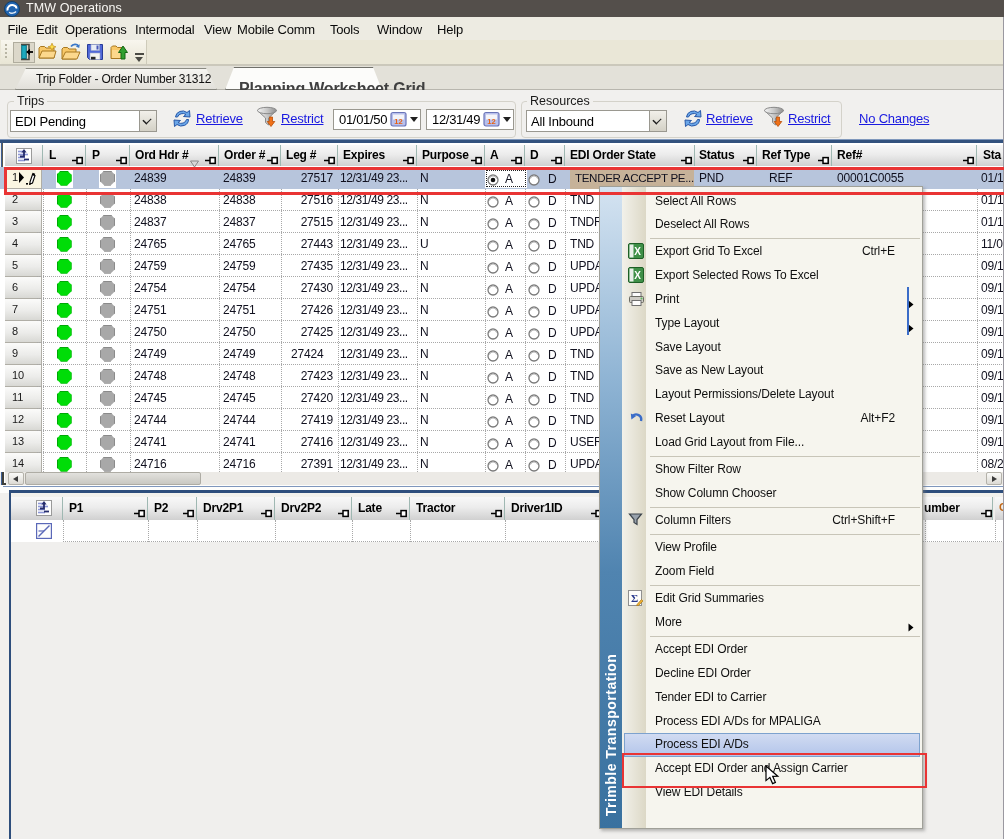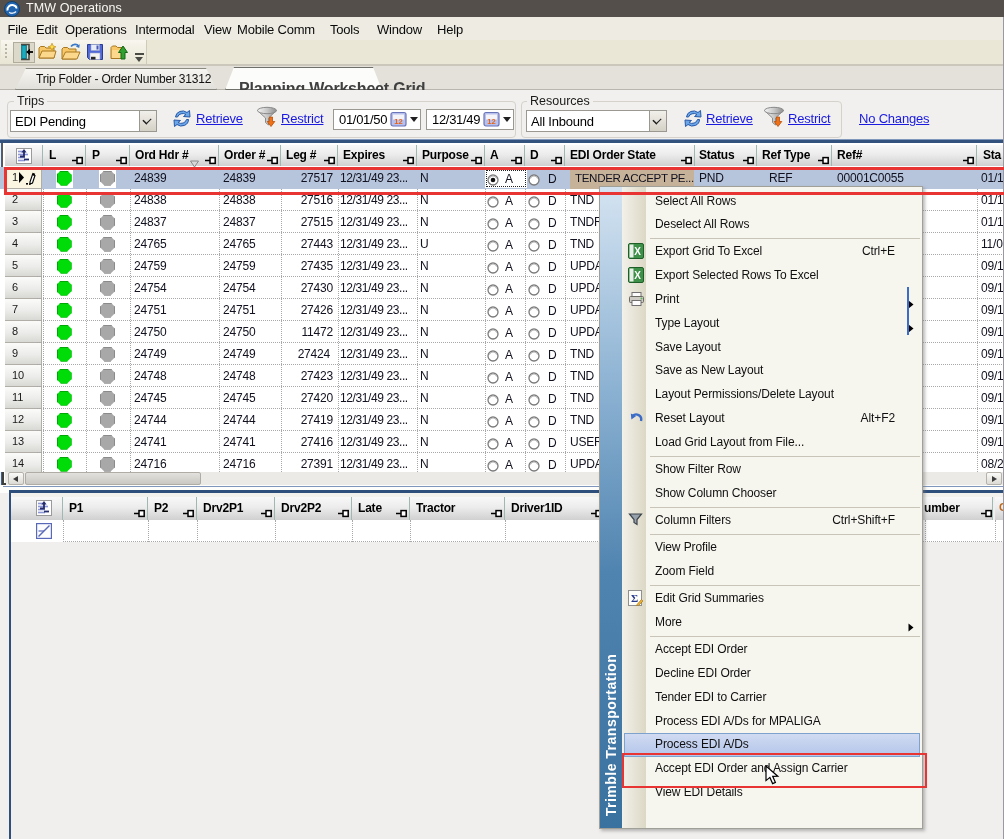--- a/index.html
+++ b/index.html
@@ -424,21 +424,21 @@
 <div class="dtxt" style="left:570px;top:4px">UPDATE</div>
 <div class="dtxt" style="left:981px;top:4px">09/16</div>
 <div class="rowline"></div>
 </div>
 <div class="abs" style="left:0;top:154px;width:1004px;height:22px;background:#fff">
 <div class="numcell" style="top:0;height:22px;padding:4px 0 0 7px">8</div>
 <div class="oct" style="left:56.5px;top:3.5px;background:#00dc08;box-shadow:inset 0 0 0 1px #00a806"></div>
 <div class="oct" style="left:100px;top:3.5px;background:#a8a8a8;box-shadow:inset 0 0 0 1px #8a8a8a"></div>
 <div class="dtxt" style="left:134px;top:4px">24750</div>
 <div class="dtxt" style="left:223px;top:4px">24750</div>
-<div class="dtxt" style="left:281px;top:4px;width:52px;text-align:right">11472</div>
+<div class="dtxt" style="left:281px;top:4px;width:52px;text-align:right">27425</div>
 <div class="dtxt" style="left:340px;top:4px;letter-spacing:-0.4px">12/31/49 23...</div>
 <div class="dtxt" style="left:420px;top:4px">N</div>
 <div class="abs" style="left:487px;top:5px"><svg width="12" height="12" viewBox="0 0 12 12">
               <circle cx="6" cy="6" r="5" fill="#fff" stroke="#7a7a7a" stroke-width="1.3"></circle>
               <path d="M2.2 4.4 A4.2 4.2 0 0 1 9.8 4.4" fill="none" stroke="#b4b4b4" stroke-width="1.1"></path>
             </svg></div>
 <div class="dtxt" style="left:505px;top:4.5px">A</div>
 <div class="abs" style="left:528px;top:5px"><svg width="12" height="12" viewBox="0 0 12 12">
               <circle cx="6" cy="6" r="5" fill="#fff" stroke="#7a7a7a" stroke-width="1.3"></circle>
               <path d="M2.2 4.4 A4.2 4.2 0 0 1 9.8 4.4" fill="none" stroke="#b4b4b4" stroke-width="1.1"></path>
@@ -447,21 +447,21 @@
 <div class="dtxt" style="left:570px;top:4px">UPDATE</div>
 <div class="dtxt" style="left:981px;top:4px">09/16</div>
 <div class="rowline"></div>
 </div>
 <div class="abs" style="left:0;top:176px;width:1004px;height:22px;background:#fff">
 <div class="numcell" style="top:0;height:22px;padding:4px 0 0 7px">9</div>
 <div class="oct" style="left:56.5px;top:3.5px;background:#00dc08;box-shadow:inset 0 0 0 1px #00a806"></div>
 <div class="oct" style="left:100px;top:3.5px;background:#a8a8a8;box-shadow:inset 0 0 0 1px #8a8a8a"></div>
 <div class="dtxt" style="left:134px;top:4px">24749</div>
 <div class="dtxt" style="left:223px;top:4px">24749</div>
-<div class="dtxt" style="left:278px;top:4px;width:52px;text-align:right">27424</div>
+<div class="dtxt" style="left:291px;top:4px;width:52px;">27424</div>
 <div class="dtxt" style="left:340px;top:4px;letter-spacing:-0.4px">12/31/49 23...</div>
 <div class="dtxt" style="left:420px;top:4px">N</div>
 <div class="abs" style="left:487px;top:5px"><svg width="12" height="12" viewBox="0 0 12 12">
               <circle cx="6" cy="6" r="5" fill="#fff" stroke="#7a7a7a" stroke-width="1.3"></circle>
               <path d="M2.2 4.4 A4.2 4.2 0 0 1 9.8 4.4" fill="none" stroke="#b4b4b4" stroke-width="1.1"></path>
             </svg></div>
 <div class="dtxt" style="left:505px;top:4.5px">A</div>
 <div class="abs" style="left:528px;top:5px"><svg width="12" height="12" viewBox="0 0 12 12">
               <circle cx="6" cy="6" r="5" fill="#fff" stroke="#7a7a7a" stroke-width="1.3"></circle>
               <path d="M2.2 4.4 A4.2 4.2 0 0 1 9.8 4.4" fill="none" stroke="#b4b4b4" stroke-width="1.1"></path>

